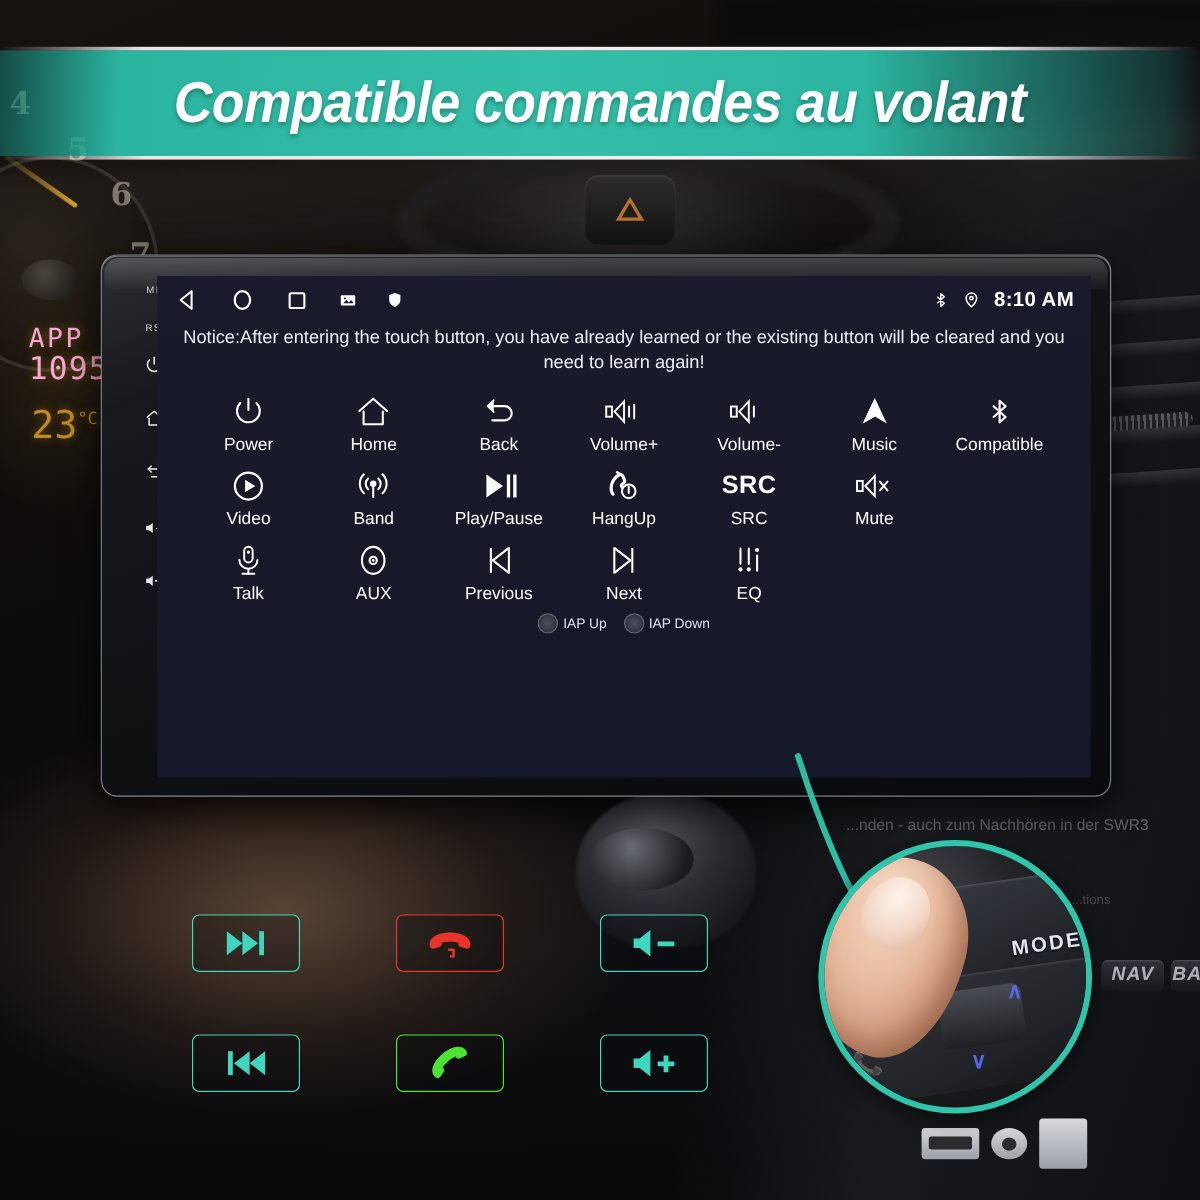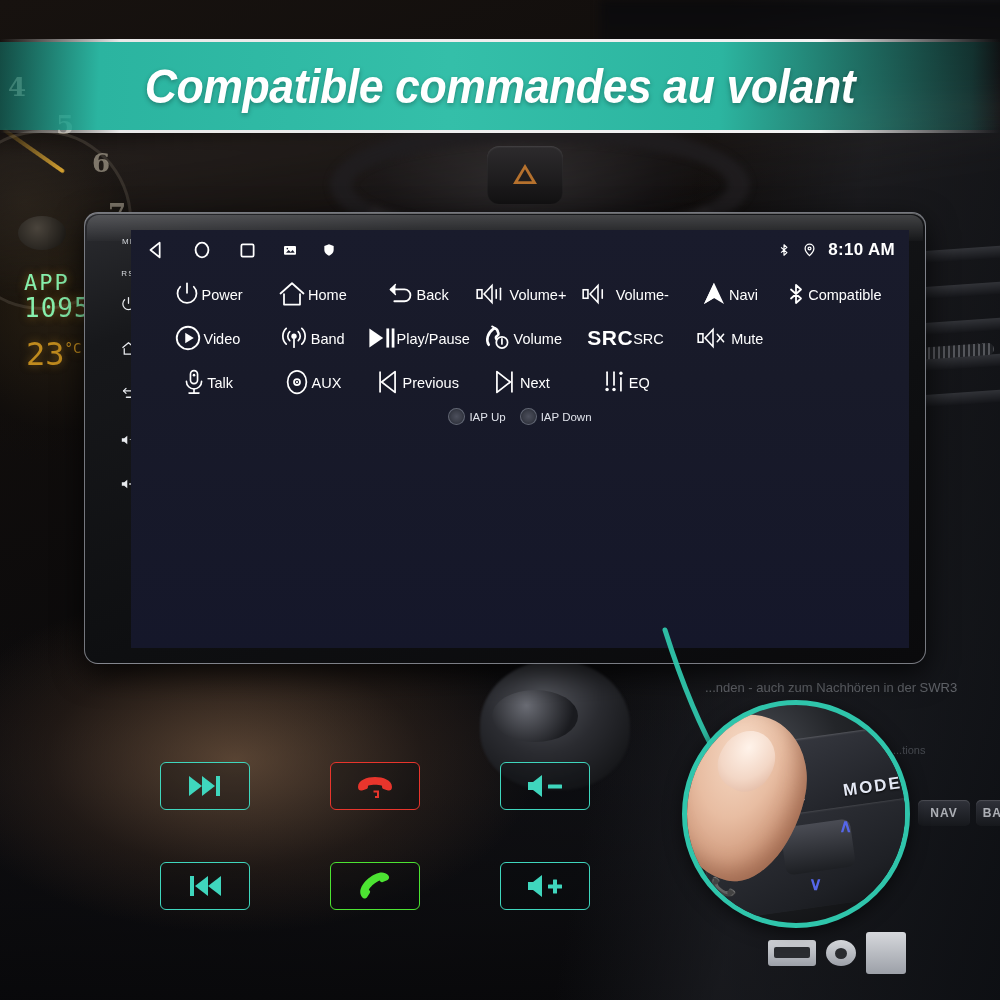--- a/index.html
+++ b/index.html
@@ -95,21 +95,21 @@
   }
   .dialnum {
     position: absolute;
     font-family: "DejaVu Serif", serif;
     font-size: 26px; font-weight: bold;
     color: rgba(206,196,176,0.55);
   }
   .odo {
     position: absolute; left: 24px; top: 150px;
     font-family: "DejaVu Sans Mono", monospace;
-    color: #86efac;
+    color: #f9a8d4;
     text-shadow: 0 0 8px rgba(200,140,30,0.55);
     letter-spacing: 1px;
   }
   .odo .app { font-size: 22px; display: block; letter-spacing: 2px; }
   .odo .km  { font-size: 26px; display: block; margin-top: -2px; }
   .odo-temp {
     position: absolute; left: 26px; top: 215px;
     font-family: "DejaVu Sans Mono", monospace;
     font-size: 32px; color: #c08b1e;
     text-shadow: 0 0 8px rgba(200,140,30,0.5);
@@ -130,23 +130,24 @@
     border-radius: 6px;
     transform: rotate(-4deg);
   }
   
   .lowerbtn {
     position: absolute;
     background: linear-gradient(180deg, #30323a, #16181c);
     border-radius: 5px;
     box-shadow: inset 0 1px 1px rgba(255,255,255,0.14);
     color: rgba(226,228,234,0.72);
-    font-size: 12px; font-weight: bold;
+    font-size: 16px; font-weight: bold;
     display: flex; align-items: center; justify-content: center;
     letter-spacing: 1px;
+    font-style: italic;
   }
   .radiotext {
     position: absolute;
     color: rgba(200,204,212,0.42);
     font-size: 13px;
     white-space: nowrap;
   }
   .vent-label {
     position: absolute; color: rgba(180,186,196,0.30); font-size: 11px; white-space: nowrap;
   }
@@ -250,21 +251,21 @@
 
   .grid {
     padding: 6px 24px 0 24px;
   }
   .grid-row {
     display: grid;
     grid-template-columns: repeat(7, 1fr);
     margin-bottom: 8px;
   }
   .cell {
-    display: flex; flex-direction: row; align-items: center; justify-content: center;
+    display: flex; flex-direction: column; align-items: center; justify-content: flex-end;
     color: #ffffff;
     cursor: pointer;
   }
   .cell-icon {
     height: 36px; display: flex; align-items: center; justify-content: center;
   }
   .cell-icon svg { display: block; }
   .cell-icon .srctext { font-size: 21px; font-weight: bold; letter-spacing: 0.5px; }
   .cell-label { font-size: 14.5px; margin-top: 2px; white-space: nowrap; }
 
@@ -475,20 +476,21 @@
             <path d="M7 7.5 L17 16.5 L12 21 V3 L17 7.5 L7 16.5"></path>
           </svg>
           <svg width="15" height="18" viewBox="0 0 24 24" fill="none" stroke="#fff" stroke-width="2">
             <path d="M12 21 C12 21 19 14.5 19 9.5 A7 7 0 0 0 5 9.5 C5 14.5 12 21 12 21 z"></path>
             <circle cx="12" cy="9.5" r="2.3"></circle>
           </svg>
           <span class="clock">8:10 AM</span>
         </div>
       </div>
 
+      <div class="notice">Notice:After entering the touch button, you have already learned or the existing button will be cleared and you need to learn again!</div>
 
       <div class="grid">
 
         <div class="grid-row">
           <div class="cell">
             <div class="cell-icon">
               <svg width="30" height="30" viewBox="0 0 24 24" fill="none" stroke="#fff" stroke-width="1.4" stroke-linecap="round">
                 <path d="M12 3.5 v7.5"></path>
                   <path d="M6.6 6.2 A7.6 7.6 0 1 0 17.4 6.2"></path>
               </svg>
@@ -540,21 +542,21 @@
           </div>
 
           <div class="cell">
             <div class="cell-icon">
               <svg width="30" height="30" viewBox="0 0 24 24" fill="#fff">
                 <path d="M12 3 L20 20 L12 15.2 L4 20 Z"></path>
                 <path d="M12 3 L12 15.2 L4 20 Z" fill="#fff"></path>
                 <path d="M12 3.8 L12 14.6 L19 19.3 Z" fill="#191b2c" opacity="0.0"></path>
               </svg>
             </div>
-            <div class="cell-label">Navi</div>
+            <div class="cell-label">Music</div>
           </div>
 
           <div class="cell">
             <div class="cell-icon">
               <svg width="24" height="32" viewBox="0 0 24 24" fill="none" stroke="#fff" stroke-width="1.8" stroke-linejoin="round" stroke-linecap="round">
                 <path d="M7 7.5 L17 16.5 L12 21 V3 L17 7.5 L7 16.5"></path>
               </svg>
             </div>
             <div class="cell-label">Compatible</div>
           </div>
@@ -599,21 +601,21 @@
 
           <div class="cell">
             <div class="cell-icon">
               <svg width="32" height="30" viewBox="0 0 26 24" fill="none">
                 <path d="M5.5 17.5 C3 14 4.5 8 9 4.8 c1.6-1.1 3-0.2 3.4 0.9 l1 2.6 c0.3 0.9 -0.3 1.5 -1.1 2 -1.1 0.6 -1.2 1.5 -0.6 2.6" stroke="#fff" stroke-width="2.1" stroke-linecap="round" fill="none"></path>
                 <path d="M8.2 2.6 a12 12 0 0 1 4.4 3.2" stroke="#fff" stroke-width="1.5" stroke-linecap="round" fill="none"></path>
                 <circle cx="16.2" cy="15.6" r="4.6" stroke="#fff" stroke-width="1.4" fill="none"></circle>
                 <path d="M16.2 12.6 v4.2" stroke="#fff" stroke-width="1.4" stroke-linecap="round"></path>
               </svg>
             </div>
-            <div class="cell-label">Volume</div>
+            <div class="cell-label">HangUp</div>
           </div>
 
           <div class="cell">
             <div class="cell-icon">
               <span class="srctext">SRC</span>
             </div>
             <div class="cell-label">SRC</div>
           </div>
 
           <div class="cell">

